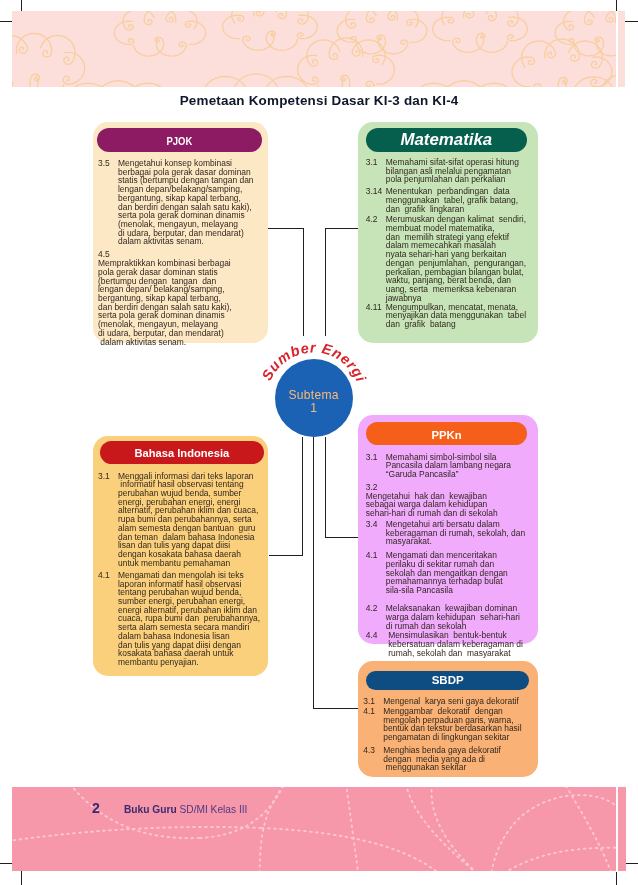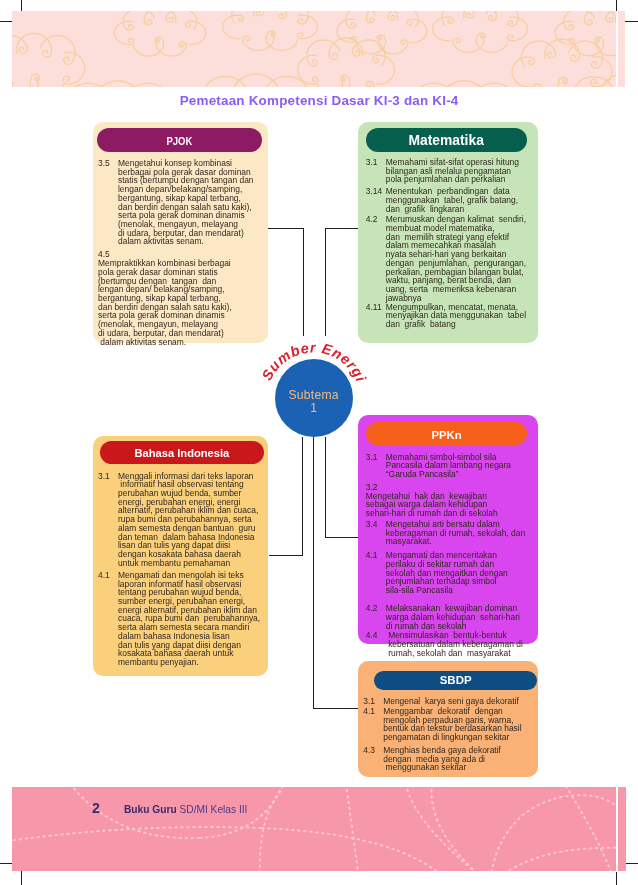--- a/index.html
+++ b/index.html
@@ -13,25 +13,25 @@
   .crop.v{width:1px;}
   .crop.h{height:1px;}
 
   
   #banner{position:absolute;left:12px;top:11px;width:613px;height:76px;
           background:#FCDEDB;overflow:hidden;}
   #banner svg{position:absolute;left:0;top:0;display:block;}
 
   
   #title{position:absolute;left:0;top:93px;width:638px;text-align:center;
-         font-size:13.45px;color:#8b5cf6;font-weight:600;letter-spacing:0.2px;
+         font-size:13.45px;color:#0f172a;font-weight:600;letter-spacing:0.2px;
          text-indent:0.22px;}
 
   
-  .kdbox{position:absolute;border-radius:10px;box-sizing:border-box;}
+  .kdbox{position:absolute;border-radius:15px;box-sizing:border-box;}
   .kdhead{position:absolute;border-radius:13px;text-align:center;color:#ffffff;
           font-weight:700;box-sizing:border-box;}
   .kdheadtxt{display:inline-block;}
   .kdlist{position:absolute;box-sizing:border-box;font-size:8.45px;
           line-height:8.72px;color:#322820;}
   .kditem{display:flex;}
   .kditem + .kditem{margin-top:3.2px;}
   .kdcode{flex:0 0 auto;text-align:left;}
   .kdtext{flex:1 1 auto;}
   .kdline{white-space:pre;}
@@ -208,21 +208,21 @@
           <div class="kdline">(menolak, mengayun, melayang</div>
           <div class="kdline">di udara, berputar, dan mendarat)</div>
           <div class="kdline"> dalam aktivitas senam.</div>
         </div>
       </div>
     </div>
   </div>
 
   <div class="kdbox" style="left:358px;top:122px;width:180px;height:221px;background:#C6E4B8;">
     <div class="kdhead" style="left:8px;top:6px;width:161px;height:23.5px;line-height:23.5px;background:#065E4C;">
-      <span class="kdheadtxt" style="font-size:14px;transform:scaleX(0.99) translateY(0px);">Matematika</span>
+      <span class="kdheadtxt" style="font-size:17px;transform:scaleX(0.99) translateY(0px);font-style:italic;">Matematika</span>
     </div>
     <div class="kdlist" style="left:7.8px;top:35.8px;width:172px;">
       <div class="kditem">
         <div class="kdcode" style="width:20px;">3.1</div>
         <div class="kdtext">
           <div class="kdline">Memahami sifat-sifat operasi hitung</div>
           <div class="kdline">bilangan asli melalui pengamatan</div>
           <div class="kdline">pola penjumlahan dan perkalian</div>
         </div>
       </div>
@@ -293,21 +293,21 @@
           <div class="kdline">serta alam semesta secara mandiri</div>
           <div class="kdline">dalam bahasa Indonesia lisan</div>
           <div class="kdline">dan tulis yang dapat diisi dengan</div>
           <div class="kdline">kosakata bahasa daerah untuk</div>
           <div class="kdline">membantu penyajian.</div>
         </div>
       </div>
     </div>
   </div>
 
-  <div class="kdbox" style="left:358px;top:415px;width:180px;height:229px;background:#d946ef;">
+  <div class="kdbox" style="left:358px;top:415px;width:180px;height:229px;background:#f0abfc;">
     <div class="kdhead" style="left:8px;top:7px;width:161px;height:23.0px;line-height:23.0px;background:#F55F19;">
       <span class="kdheadtxt" style="font-size:11.3px;transform:scaleX(1.0) translateY(0px);">PPKn</span>
     </div>
     <div class="kdlist" style="left:7.8px;top:37.5px;width:172px;">
       <div class="kditem">
         <div class="kdcode" style="width:20px;">3.1</div>
         <div class="kdtext">
           <div class="kdline">Memahami simbol-simbol sila</div>
           <div class="kdline">Pancasila dalam lambang negara</div>
           <div class="kdline">“Garuda Pancasila”</div>
@@ -328,21 +328,21 @@
           <div class="kdline">keberagaman di rumah, sekolah, dan</div>
           <div class="kdline">masyarakat.</div>
         </div>
       </div>
       <div class="kditem" style="margin-top:5.2px;">
         <div class="kdcode" style="width:20px;">4.1</div>
         <div class="kdtext">
           <div class="kdline">Mengamati dan menceritakan</div>
           <div class="kdline">perilaku di sekitar rumah dan</div>
           <div class="kdline">sekolah dan mengaitkan dengan</div>
-          <div class="kdline">penjumlahan terhadap simbol</div>
+          <div class="kdline">pemahamannya terhadap bulat</div>
           <div class="kdline">sila-sila Pancasila</div>
         </div>
       </div>
       <div class="kditem" style="margin-top:9.6px;">
         <div class="kdcode" style="width:20px;">4.2</div>
         <div class="kdtext">
           <div class="kdline">Melaksanakan  kewajiban dominan</div>
           <div class="kdline">warga dalam kehidupan  sehari-hari</div>
           <div class="kdline">di rumah dan sekolah</div>
         </div>
@@ -352,21 +352,21 @@
         <div class="kdtext">
           <div class="kdline"> Mensimulasikan  bentuk-bentuk</div>
           <div class="kdline"> kebersatuan dalam keberagaman di</div>
           <div class="kdline"> rumah, sekolah dan  masyarakat</div>
         </div>
       </div>
     </div>
   </div>
 
   <div class="kdbox" style="left:358px;top:661px;width:180px;height:116px;background:#F9B175;">
-    <div class="kdhead" style="left:16px;top:10px;width:163px;height:19.0px;line-height:19.0px;background:#0D4D81;">
+    <div class="kdhead" style="left:8px;top:10px;width:163px;height:19.0px;line-height:19.0px;background:#0D4D81;">
       <span class="kdheadtxt" style="font-size:11.3px;transform:scaleX(1.02) translateY(-2.5px);">SBDP</span>
     </div>
     <div class="kdlist" style="left:5.2px;top:35.5px;width:172px;">
       <div class="kditem">
         <div class="kdcode" style="width:20px;">3.1</div>
         <div class="kdtext">
           <div class="kdline">Mengenal  karya seni gaya dekoratif</div>
         </div>
       </div>
       <div class="kditem" style="margin-top:1.8px;">

